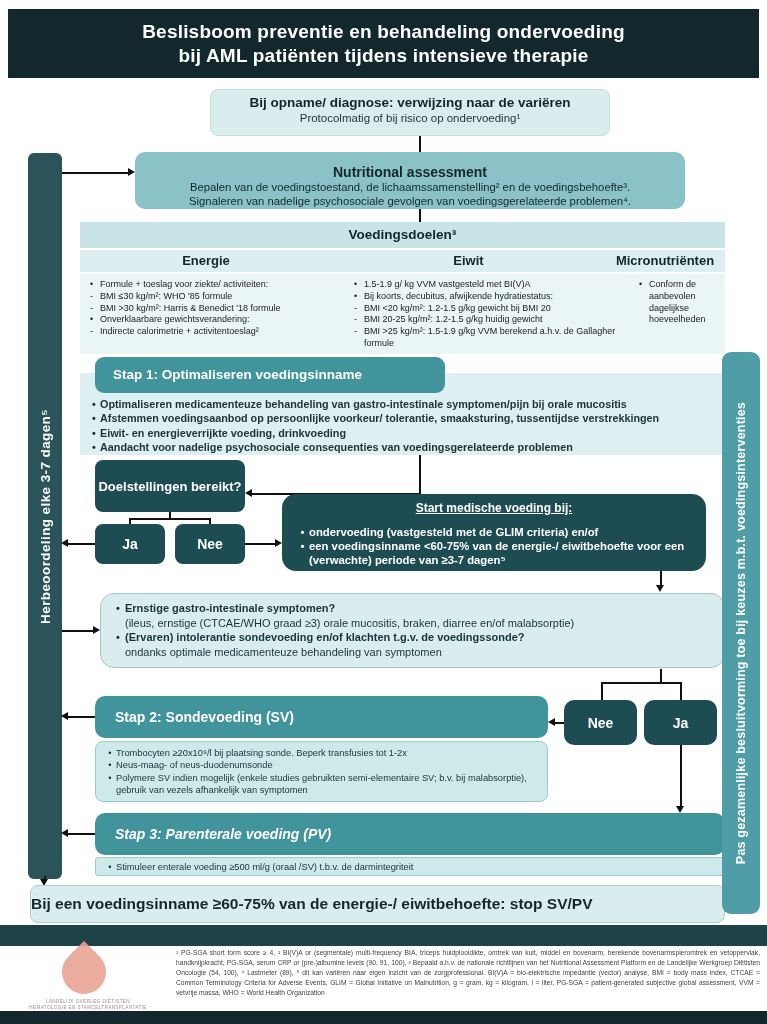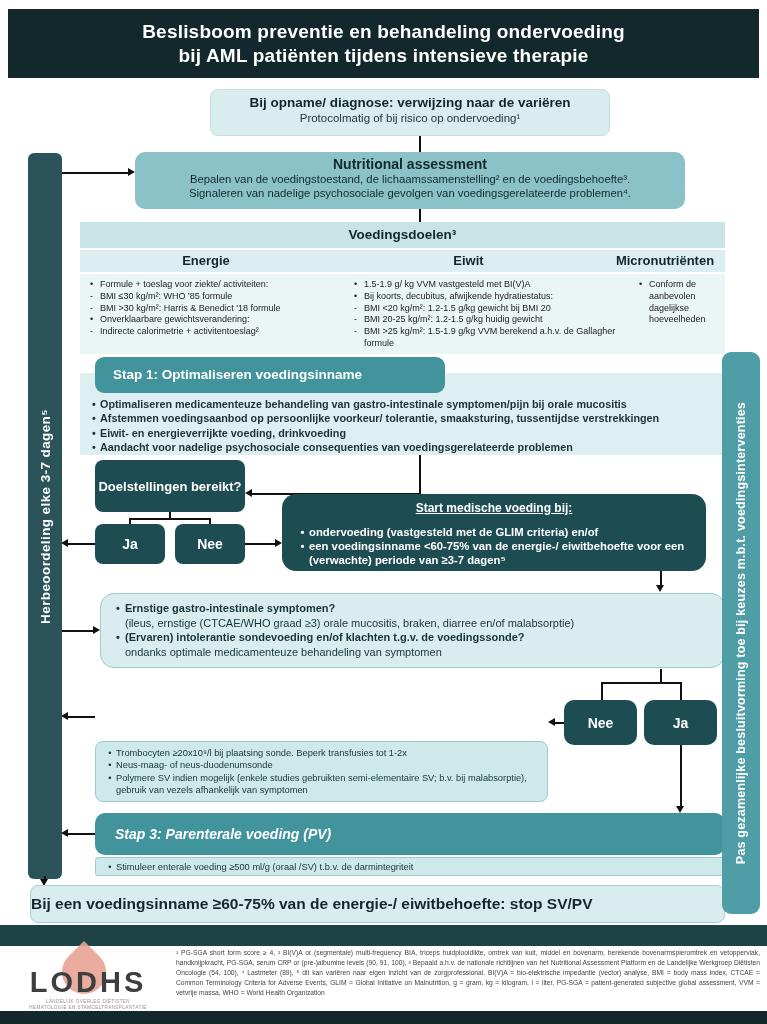--- a/index.html
+++ b/index.html
@@ -23,21 +23,21 @@
   .intake .t2{font-size:11.5px;color:#22383c;margin-top:2px;}
   
   .sideL{left:28px;top:153px;width:34px;height:726px;background:#2a545a;border-radius:6px;}
   .sideR{left:722px;top:352px;width:38px;height:562px;background:#4f9da6;border-radius:9px;}
   .vwrap{display:flex;align-items:center;justify-content:center;width:100%;height:100%;}
   .vtext{writing-mode:vertical-rl;transform:rotate(180deg);white-space:nowrap;font-weight:bold;color:#fff;}
   .sideL .vtext{font-size:13.5px;letter-spacing:.4px;}
   .sideR .vtext{font-size:12.5px;letter-spacing:.2px;}
   
   .assess{left:135px;top:152px;width:550px;height:57px;border-radius:10px;text-align:center;
-          color:#12282c;padding-top:4px;}
+          color:#12282c;padding-top:12px;}
   .assess .t1{font-size:14px;font-weight:bold;}
   .assess .t2{font-size:11.3px;line-height:14px;}
   
   .gband1{left:80px;top:222px;width:645px;height:26px;background:#c8e4e7;text-align:center;
           font-size:13.5px;font-weight:bold;line-height:26px;color:#10282c;}
   .gband2{left:80px;top:250px;width:645px;height:22px;background:#dceef0;display:flex;
           font-size:13px;font-weight:bold;line-height:22px;color:#10282c;}
   .gband3{left:80px;top:274px;width:645px;height:80px;background:#eaf5f6;display:flex;
           font-size:9px;color:#222;padding-top:5px;}
   .gc1{width:252px;padding:0 6px 0 10px;}
@@ -272,20 +272,21 @@
   <div class="hl" style="left:601px;top:682px;width:81px;"></div>
   <div class="vl" style="left:601px;top:683px;height:17px;"></div>
   <div class="vl" style="left:680px;top:683px;height:17px;"></div>
   <div class="box c-dark yn" style="left:564px;top:700px;width:73px;height:45px;border-radius:10px;">Nee</div>
   <div class="box c-dark yn" style="left:644px;top:700px;width:73px;height:45px;border-radius:10px;">Ja</div>
   <div class="hl" style="left:554px;top:722px;width:10px;"></div>
   <div class="ah l" style="left:548px;top:718px;"></div>
   <div class="vl" style="left:680px;top:745px;height:61px;"></div>
   <div class="ah d" style="left:676px;top:806px;"></div>
 
+  <div class="box c-stephdr s2hdr">Stap 2: Sondevoeding (SV)</div>
   <div class="hl" style="left:67px;top:716px;width:28px;"></div>
   <div class="ah l" style="left:61px;top:712px;"></div>
   <div class="box c-list s2list">
     <div class="li">
         <span class="m">•</span>
         <span class="t">Trombocyten ≥20x10⁹/l bij plaatsing sonde. Beperk transfusies tot 1-2x</span>
       </div>
     <div class="li">
         <span class="m">•</span>
         <span class="t">Neus-maag- of neus-duodenumsonde</span>
@@ -310,20 +311,19 @@
 
   <div class="box sideR">
     <div class="vwrap">
         <span class="vtext">Pas gezamenlijke besluitvorming toe bij keuzes m.b.t. voedingsinterventies</span>
       </div>
   </div>
 
   <div class="box fbar"></div>
   <div class="box logo">
     <div class="drop"></div>
-    <div class="acr">LODHS</div>
     <div class="cap cap1">LANDELIJK OVERLEG DIËTISTEN</div>
     <div class="cap cap2">HEMATOLOGIE EN STAMCELTRANSPLANTATIE</div>
   </div>
   <div class="box fnote">¹ PG-SGA short form score ≥ 4, ² BI(V)A or (segmentale) multi-frequency BIA, triceps huidplooidikte, omtrek van kuit, middel en bovenarm, berekende bovenarmspieromtrek en vetoppervlak, handknijpkracht, PG-SGA, serum CRP or (pre-)albumine levels (90, 91, 100), ³ Bepaald a.h.v. de nationale richtlijnen van het Nutritional Assessment Platform en de Landelijke Werkgroep Diëtisten Oncologie (54, 100), ⁴ Lastmeter (89), ⁵ dit kan variëren naar eigen inzicht van de zorgprofessional. BI(V)A = bio-elektrische impedantie (vector) analyse, BMI = body mass index, CTCAE = Common Terminology Criteria for Adverse Events, GLIM = Global Initiative on Malnutrition, g = gram, kg = kilogram, l = liter, PG-SGA = patient-generated subjective global assessment, VVM = vetvrije massa, WHO = World Health Organization</div>
   <div class="box bbar"></div>
 
 </div>
 
 </body></html>

